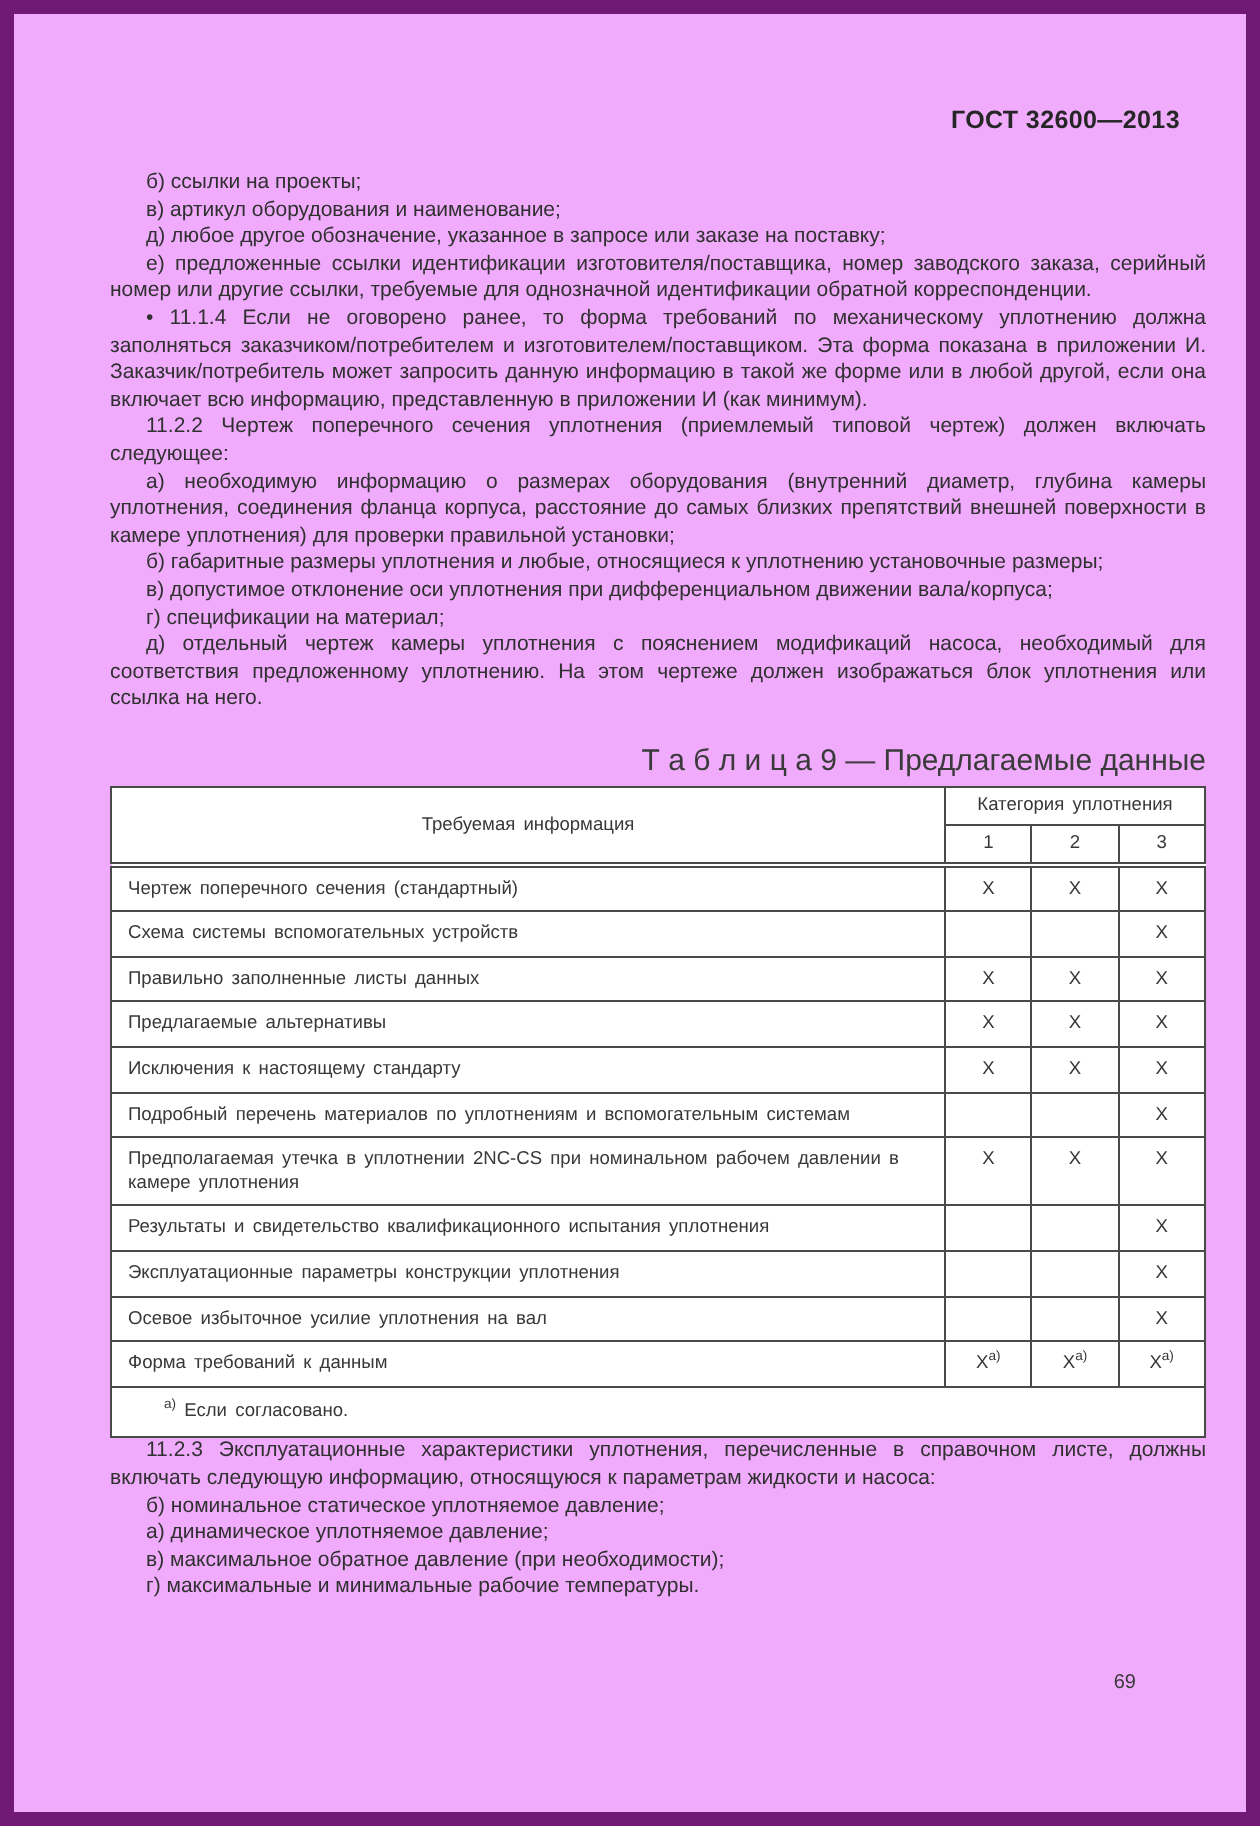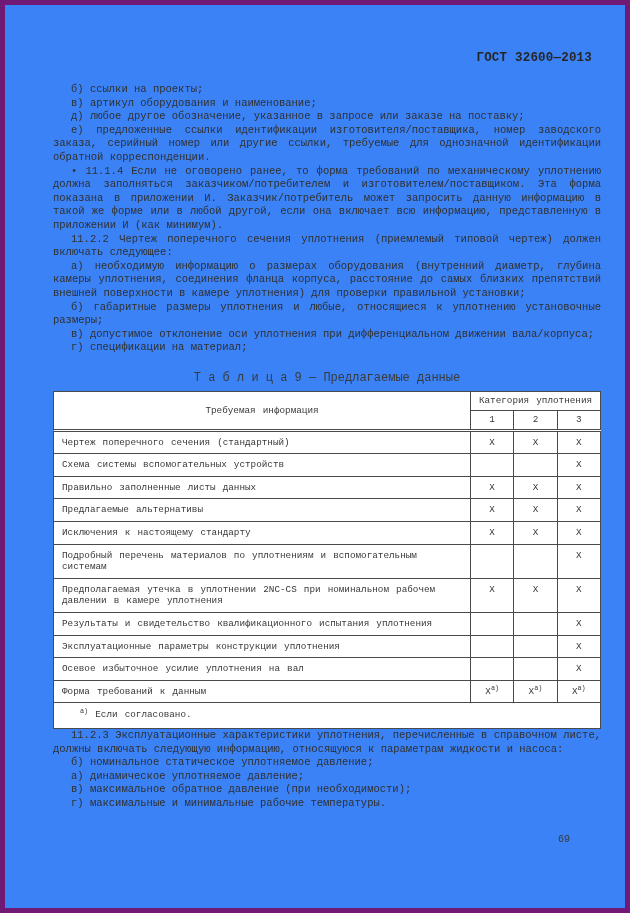--- a/index.html
+++ b/index.html
@@ -1,22 +1,22 @@
 <!DOCTYPE html>
 <html><head>
 <meta charset="utf-8">
 <style>
   html,body { margin:0; padding:0; background:#ffffff; }
   .page {
     position:relative;
     width:630px; height:913px;
-    background:#3b82f6;
+    background:#f0abfc;
     box-sizing:border-box;
-    border:5px solid #701a75;
-    font-family:Liberation Mono, monospace;
+    border:7px solid #701a75;
+    font-family:Liberation Sans, sans-serif;
     color:#303030;
     overflow:hidden;
   }
   .doc-header {
     position:absolute;
     top:46px; right:33px;
     font-size:12.5px;
     font-weight:bold;
     letter-spacing:0.2px;
     color:#262626;
@@ -29,22 +29,22 @@
     line-height:13.6px;
     text-align:justify;
   }
   .content p { margin:0; text-indent:18px; }
   .content p.heading { font-weight:bold; margin:4px 0; text-align:left; }
   .content p.after-table { }
   .table-caption {
     margin-top:17px !important;
     margin-bottom:6px !important;
     text-indent:0 !important;
-    text-align:center;
-    font-size:12px;
+    text-align:right;
+    font-size:15px;
     color:#3a3a3a;
   }
   table.t9 {
     border-collapse:collapse;
     width:100%;
     table-layout:fixed;
     font-size:9.3px;
     line-height:11.6px;
     color:#383838;
     word-spacing:1.5px;
@@ -91,20 +91,21 @@
 
     <p>• 11.1.4 Если не оговорено ранее, то форма требований по механическому уплотнению должна заполняться заказчиком/потребителем и изготовителем/поставщиком. Эта форма показана в приложении И. Заказчик/потребитель может запросить данную информацию в такой же форме или в любой другой, если она включает всю информацию, представленную в приложении И (как минимум).</p>
 
 
     <p>11.2.2 Чертеж поперечного сечения уплотнения (приемлемый типовой чертеж) должен включать следующее:</p>
 
     <p>а) необходимую информацию о размерах оборудования (внутренний диаметр, глубина камеры уплотнения, соединения фланца корпуса, расстояние до самых близких препятствий внешней поверхности в камере уплотнения) для проверки правильной установки;</p>
     <p>б) габаритные размеры уплотнения и любые, относящиеся к уплотнению установочные размеры;</p>
     <p>в) допустимое отклонение оси уплотнения при дифференциальном движении вала/корпуса;</p>
     <p>г) спецификации на материал;</p>
+    <p>д) отдельный чертеж камеры уплотнения с пояснением модификаций насоса, необходимый для соответствия предложенному уплотнению. На этом чертеже должен изображаться блок уплотнения или ссылка на него.</p>
 
     <p class="table-caption">Т а б л и ц а 9 — Предлагаемые данные</p>
 
     <table class="t9">
       <thead>
         <tr>
           <th class="col-info hdr-sep" rowspan="2">
             <span>Требуемая информация</span>
           </th>
           <th colspan="3">

